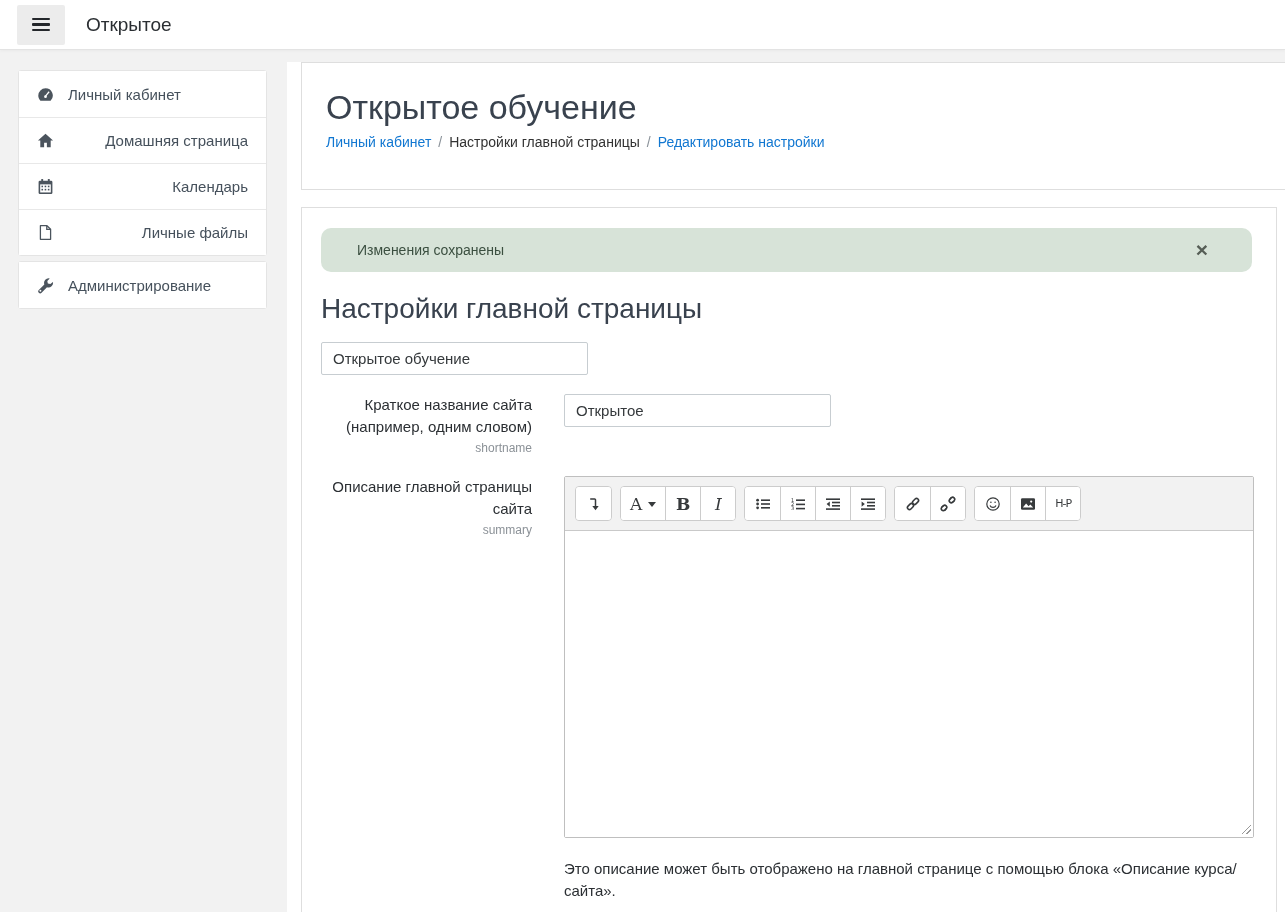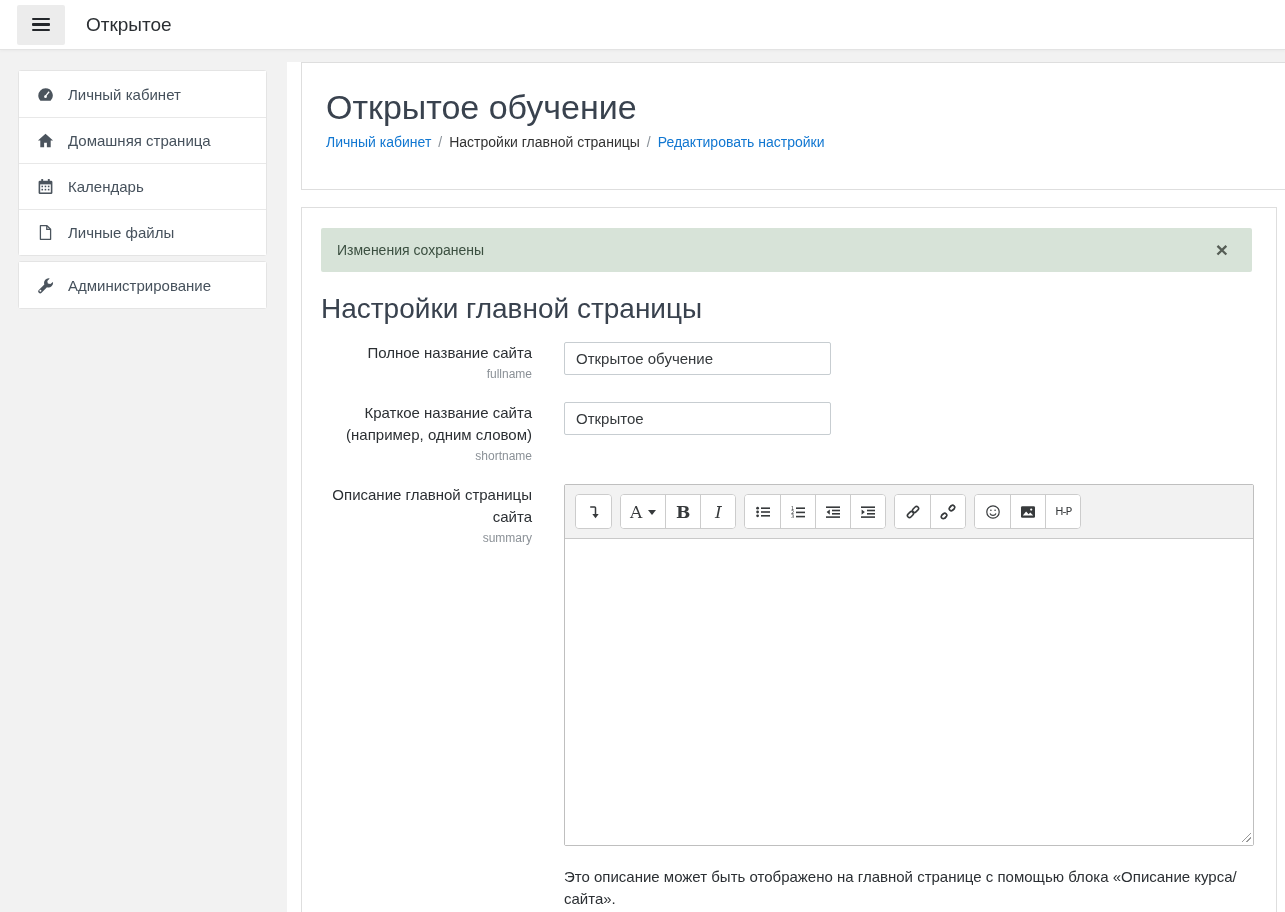--- a/index.html
+++ b/index.html
@@ -19,37 +19,37 @@
   .content-row { display: flex; height: 862px; }
   .drawer { width: 287px; background: #f2f2f2; padding: 20px 20px 0 18px; flex: none; }
   .main { flex: 1; background: #fff; overflow: hidden; position: relative; }
   .top-gap { height: 12px; background: #f2f2f2; }
 
   
   .nav-group { background: #fff; border: 1px solid #e4e4e4; border-radius: 3px; }
   .nav-group + .nav-group { margin-top: 5px; }
   .nav-item { display: flex; align-items: center; height: 46px; padding: 0 18px; gap: 14px;
               color: #46515c; font-size: 15px; cursor: pointer; background: #fff; }
-  .nav-item + .nav-item { border-top: 1px solid #e8e8e8; }
+  .nav-item + .nav-item { border-top: 1px solid #e8e8e8; justify-content: space-between; }
   .nav-item .ico { width: 17px; height: 17px; flex: none; color: #4b545d; }
   .ico svg { width: 100%; height: 100%; display: block; }
 
   
   .header-card { margin: 0 -6px 0 14px; background: #fff; border: 1px solid #dedede;
                  padding: 23px 24px 36px 24px; }
   .page-title { font-size: 34px; font-weight: 400; color: #39424e; line-height: 42px; }
   .breadcrumb { margin-top: 4px; font-size: 14px; line-height: 21px; color: #333; }
   .breadcrumb a { color: #1177d1; text-decoration: none; cursor: pointer; }
   .breadcrumb .sep { color: #8a9199; margin: 0 7px; }
 
   
   .form-card { margin: 17px 8px 0 14px; background: #fff; border: 1px solid #dedede;
                padding: 20px 24px 60px 19px; height: 900px; }
-  .alert-success { background: #d7e3d8; color: #3b4f40; font-size: 14px; padding: 14px 16px;
-                   border-radius: 2px; display: flex; align-items: center; }
+  .alert-success { background: #d7e3d8; color: #3b4f40; font-size: 14px; padding: 14px 36px;
+                   border-radius: 10px; display: flex; align-items: center; }
   .alert-close { margin-left: auto; background: none; border: none; font-size: 21px; font-weight: 700;
                  color: #565e56; cursor: pointer; line-height: 16px; padding-right: 8px; }
   .section-title { font-size: 28px; font-weight: 400; color: #39424e; margin: 20px 0 16px 0; line-height: 34px; }
 
   .form-row { display: flex; margin-bottom: 19px; }
   .lbl-col { width: 211px; flex: none; text-align: right; margin-right: 32px; }
   .lbl-col .lbl { font-size: 15px; color: #2b2f33; line-height: 22px; }
   .lbl-col .key { font-size: 12px; color: #8b9197; line-height: 17px; margin-top: 2px; }
   .fld-col { flex: 1; min-width: 0; }
 
@@ -165,24 +165,20 @@
     <section class="form-card">
 
       <div class="alert-success">
         <span>Изменения сохранены</span>
         <button class="alert-close"><span>×</span></button>
       </div>
 
       <h2 class="section-title">Настройки главной страницы</h2>
 
       <div class="form-row">
-        <div class="lbl-col">
-          <div class="lbl">Полное название сайта</div>
-          <div class="key">fullname</div>
-        </div>
         <div class="fld-col">
           <input class="text-input" type="text" value="Открытое обучение" style="">
         </div>
       </div>
 
       <div class="form-row">
         <div class="lbl-col">
           <div class="lbl">Краткое название сайта</div>
           <div class="lbl">(например, одним словом)</div>
           <div class="key">shortname</div>

